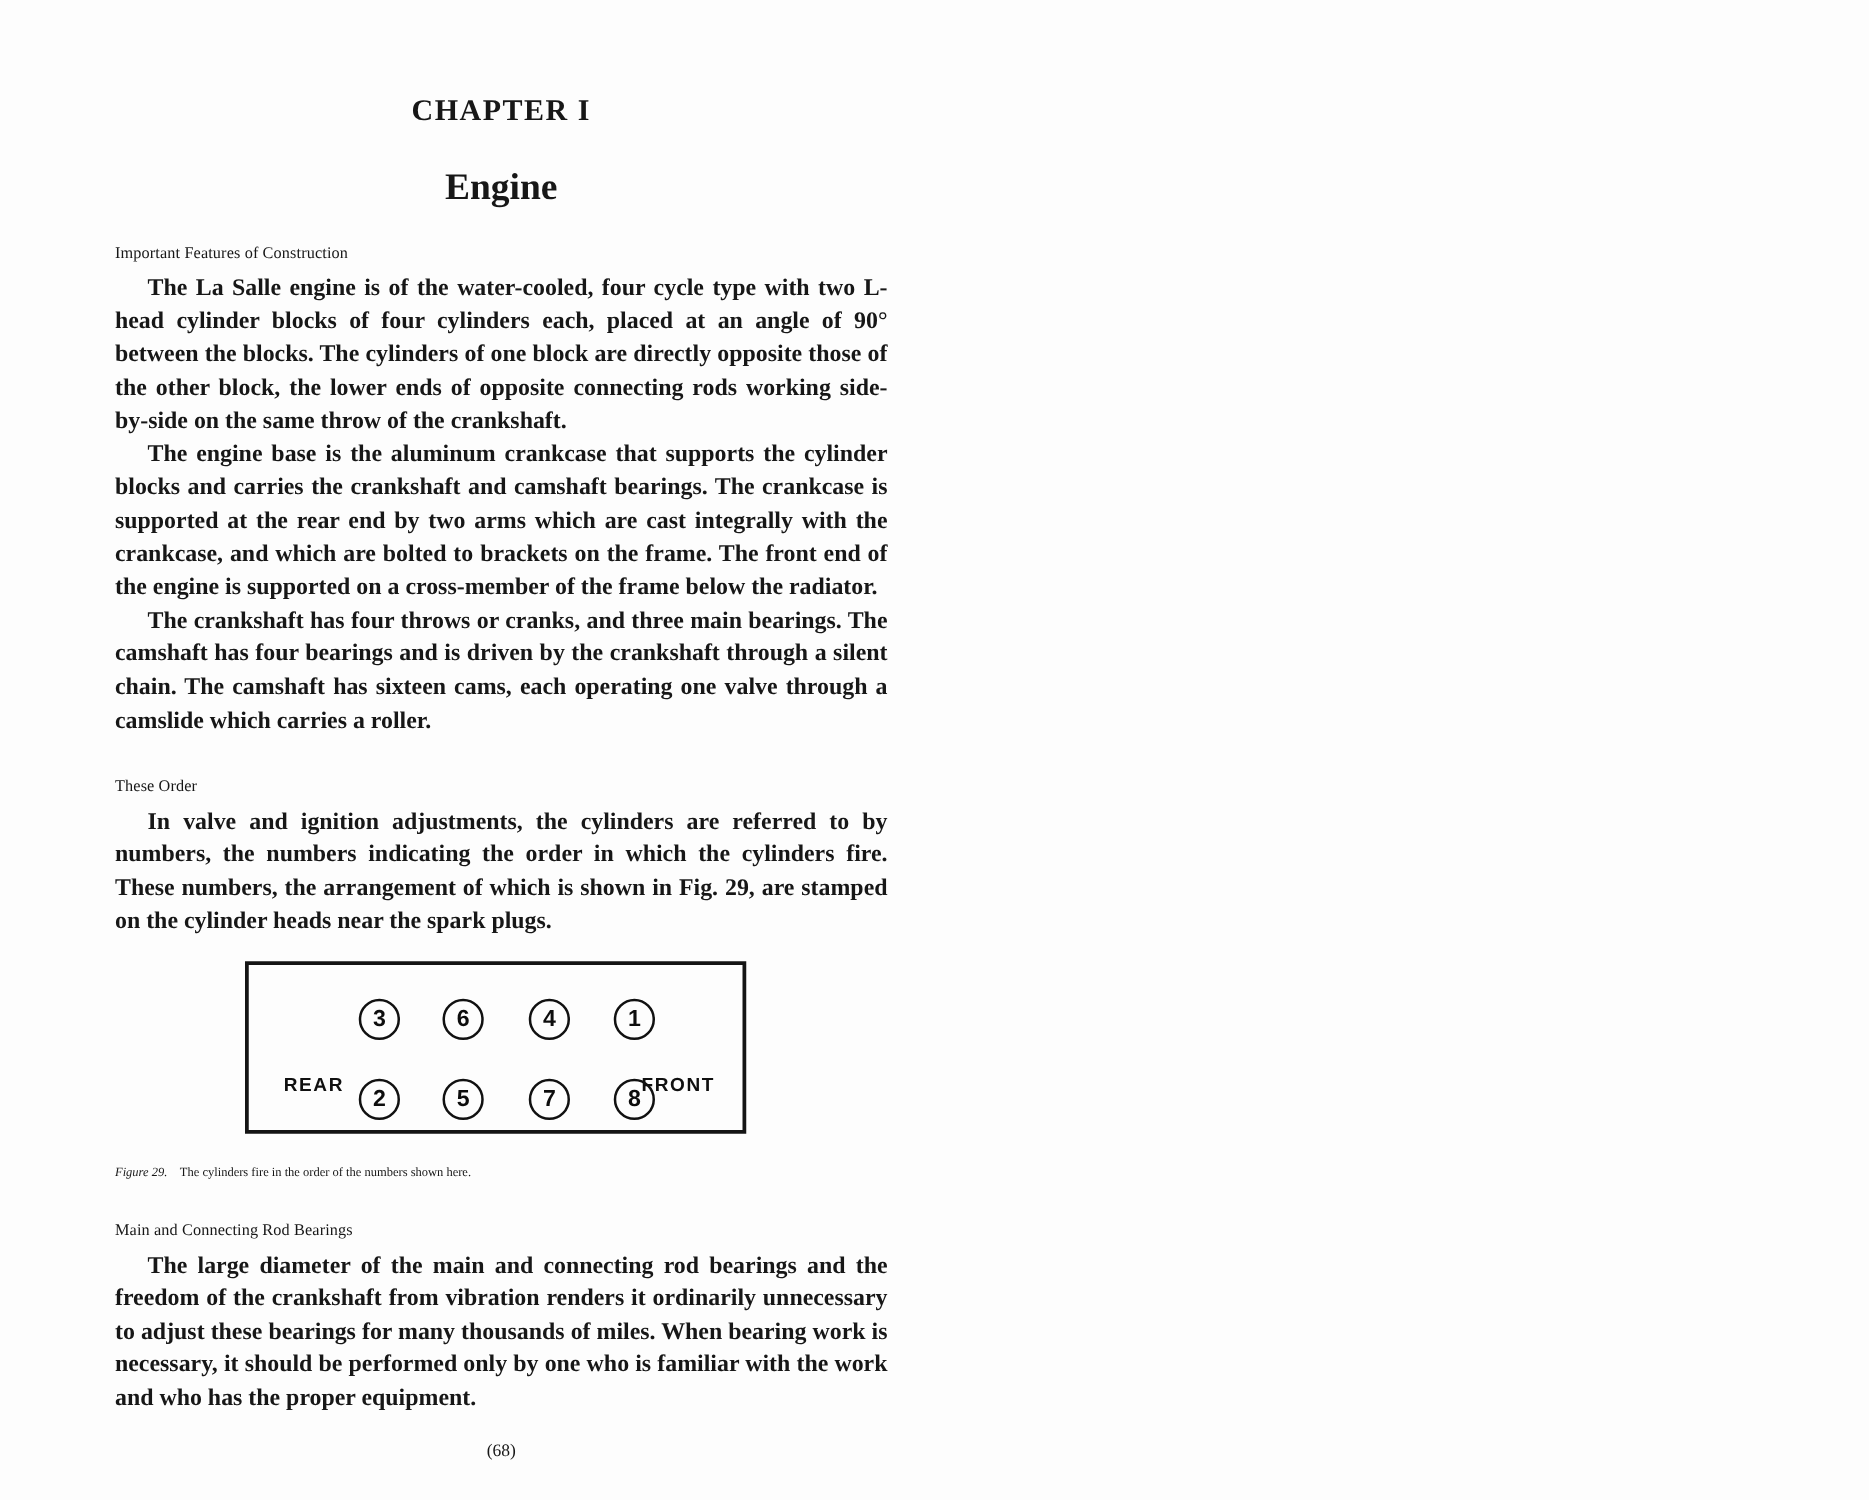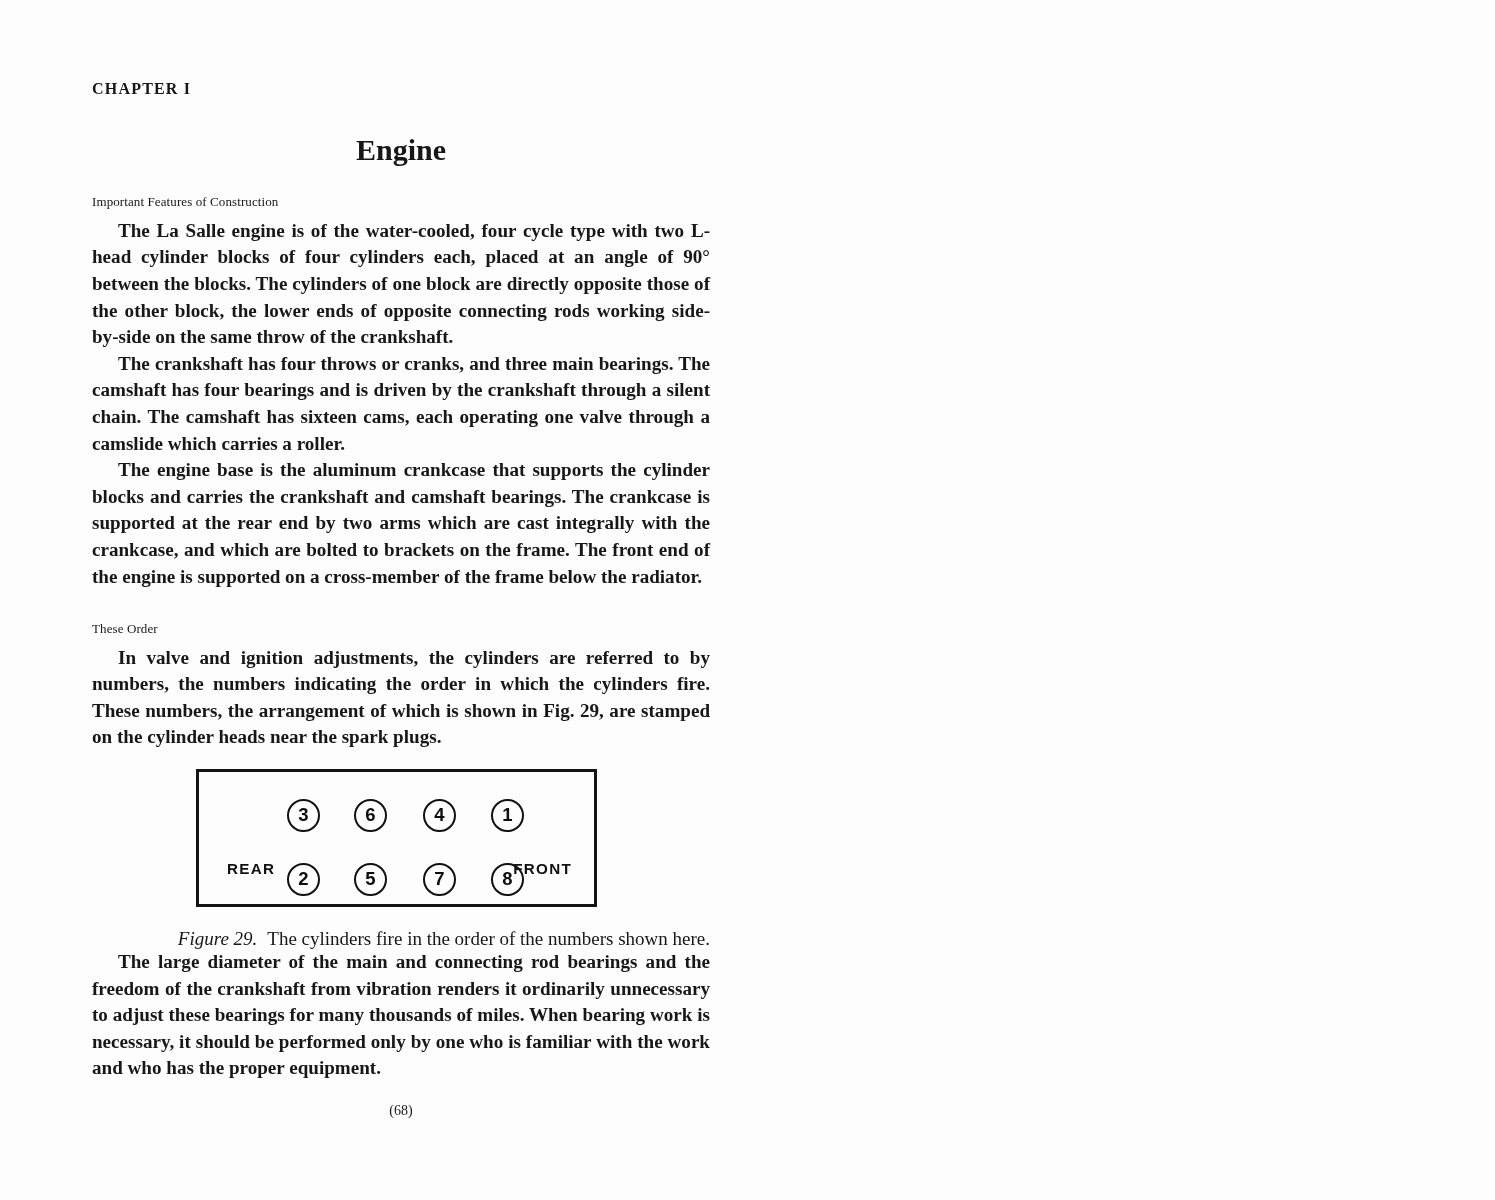--- a/index.html
+++ b/index.html
@@ -35,21 +35,22 @@
 
   .col-body {
     position: absolute;
     font-size: 19.1px;
     line-height: 26.6px;
   }
   .col-body.left  { left: 92px;  width: 618px; top: 62px; }
 
   
   .chapter-title {
-    font-size: 16px;
+    text-align: center;
+    font-size: 24px;
     font-weight: bold;
     letter-spacing: 1.2px;
     margin: 14px 0 0 0;
     font-family: "Liberation Serif", "DejaVu Serif", serif;
   }
   .section-title {
     text-align: center;
     font-size: 30px;
     font-weight: bold;
     margin: 34px 0 0 0;
@@ -109,22 +110,22 @@
     font-size: 15.2px;
     font-weight: bold;
     letter-spacing: 1.3px;
     font-family: "Liberation Sans", "DejaVu Sans", sans-serif;
     color: #101010;
   }
   .endlabel.rear  { left: 28px; }
   .endlabel.front { right: 22px; }
 
   .fig-caption {
-    text-align: right;
-    font-size: 19px;
+    text-align: left;
+    font-size: 10px;
     margin: 12px 0 0 0;
     line-height: 20px;
   }
   .fig-caption .fignum {
     font-style: italic;
   }
   .fig-caption .capgap { display: inline-block; width: 10px; }
 
   
   .folio {
@@ -142,23 +143,23 @@
     <div class="col-body left">
 
       <div class="chapter-title">CHAPTER I</div>
 
       <div class="section-title">Engine</div>
 
       <h3 class="sub">Important Features of Construction</h3>
 
       <p class="para">The La Salle engine is of the water-cooled, four cycle type with two L-head cylinder blocks of four cylinders each, placed at an angle of 90° between the blocks.   The cylinders of one block are directly opposite those of the other block, the lower ends of opposite connecting rods working side-by-side on the same throw of the crankshaft.</p>
 
+      <p class="para cont">The engine base is the aluminum crankcase that supports the cylinder blocks and carries the crankshaft and camshaft bearings.   The crankcase is supported at the rear end by two arms which are cast integrally with the crankcase, and which are bolted to brackets on the frame.   The front end of the engine is supported on a cross-member of the frame below the radiator.</p>
+
       <p class="para cont">The crankshaft has four throws or cranks, and three main bearings. The camshaft has four bearings and is driven by the crankshaft through a silent chain.   The camshaft has sixteen cams, each operating one valve through a camslide which carries a roller.</p>
-
-      <p class="para cont">The engine base is the aluminum crankcase that supports the cylinder blocks and carries the crankshaft and camshaft bearings.   The crankcase is supported at the rear end by two arms which are cast integrally with the crankcase, and which are bolted to brackets on the frame.   The front end of the engine is supported on a cross-member of the frame below the radiator.</p>
 
       <h3 class="sub">These Order</h3>
 
       <p class="para">In valve and ignition adjustments, the cylinders are referred to by numbers, the numbers indicating the order in which the cylinders fire.   These numbers, the arrangement of which is shown in Fig. 29, are stamped on the cylinder heads near the spark plugs.</p>
 
       <div class="fig29-wrap">
         <div class="fig29-box">
           <span class="endlabel rear">REAR</span>
           <span class="endlabel front">FRONT</span>
           <div id="fig29-circles">
@@ -171,20 +172,21 @@
               <div class="cyl bottom" style="left: 224px;">7</div>
               <div class="cyl bottom" style="left: 292px;">8</div>
             </div>
         </div>
       </div>
 
       <div class="fig-caption">
         <span class="fignum">Figure 29.</span><span class="capgap"></span><span>The cylinders fire in the order of the numbers shown here.</span>
       </div>
 
+      <h3 class="sub tight">Main and Connecting Rod Bearings</h3>
 
       <p class="para">The large diameter of the main and connecting rod bearings and the freedom of the crankshaft from vibration renders it ordinarily unnecessary to adjust these bearings for many thousands of miles.   When bearing work is necessary, it should be performed only by one who is familiar with the work and who has the proper equipment.</p>
 
       <div class="folio">(68)</div>
     </div>
   </div>
 
   <div class="page-col page-right">
     
   </div>

